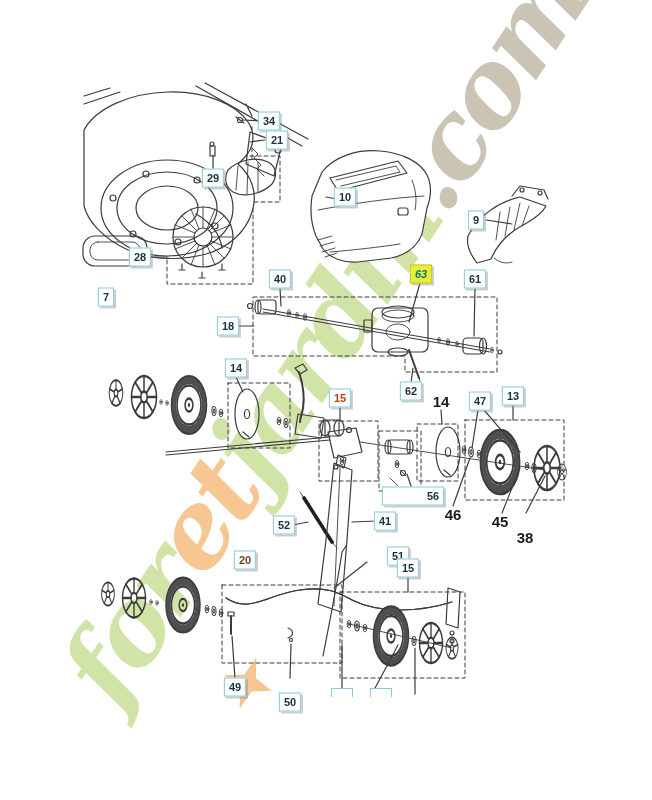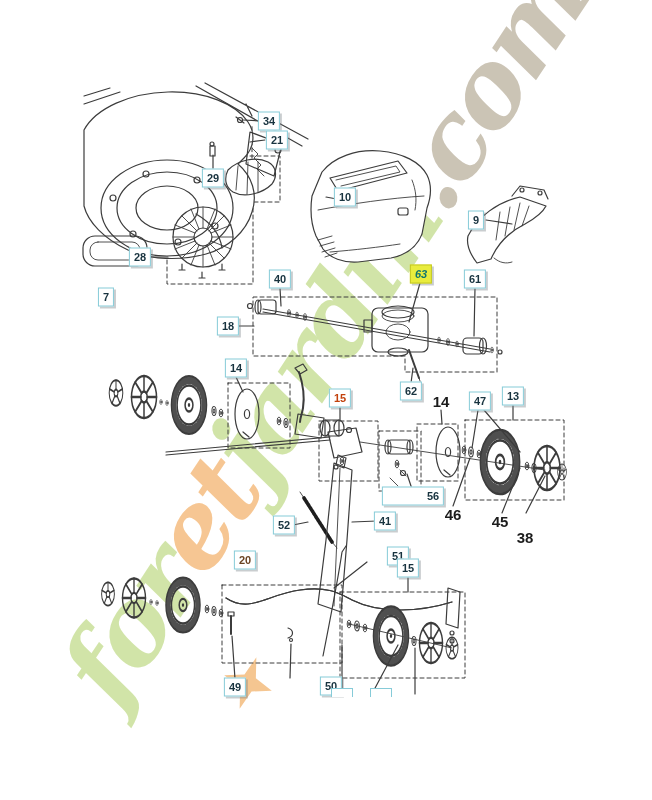--- a/index.html
+++ b/index.html
@@ -310,18 +310,18 @@
       <div class="plabel style-box" style="left: 413px; top: 496px; padding-left: 44px;">56</div>
       <div class="plabel style-plain" style="left: 453px; top: 514px;">46</div>
       <div class="plabel style-plain" style="left: 500px; top: 521px;">45</div>
       <div class="plabel style-plain" style="left: 525px; top: 521px; margin-top: 16px;">38</div>
       <div class="plabel style-box" style="left: 284px; top: 525px;">52</div>
       <div class="plabel style-box" style="left: 385px; top: 521px;">41</div>
       <div class="plabel style-box" style="left: 372px; top: 556px; margin-left: 26px;">51</div>
       <div class="plabel style-box-maroon" style="left: 245px; top: 560px;">20</div>
       <div class="plabel style-box" style="left: 408px; top: 568px;">15</div>
       <div class="plabel style-box" style="left: 235px; top: 687px;">49</div>
-      <div class="plabel style-box" style="left: 290px; top: 686px; margin-left: 41px;">50</div>
+      <div class="plabel style-box" style="left: 290px; top: 702px;">50</div>
       <div class="plabel style-cut" style="left: 342px; top: 688px;"></div>
       <div class="plabel style-cut" style="left: 381px; top: 688px;"></div>
     </div>
 
 </div>
 
 </body></html>

